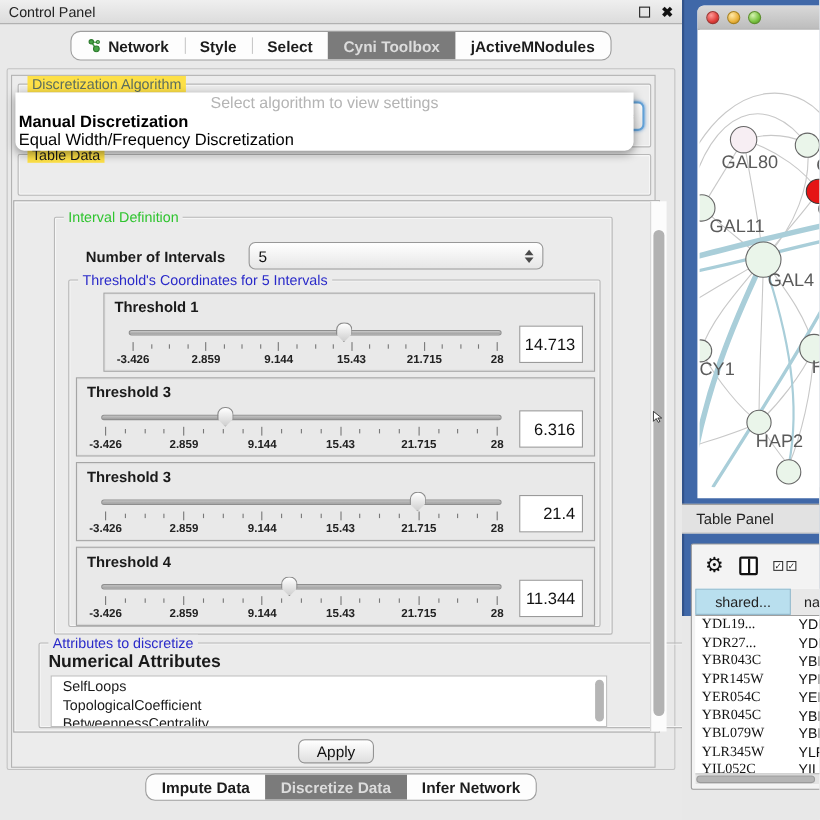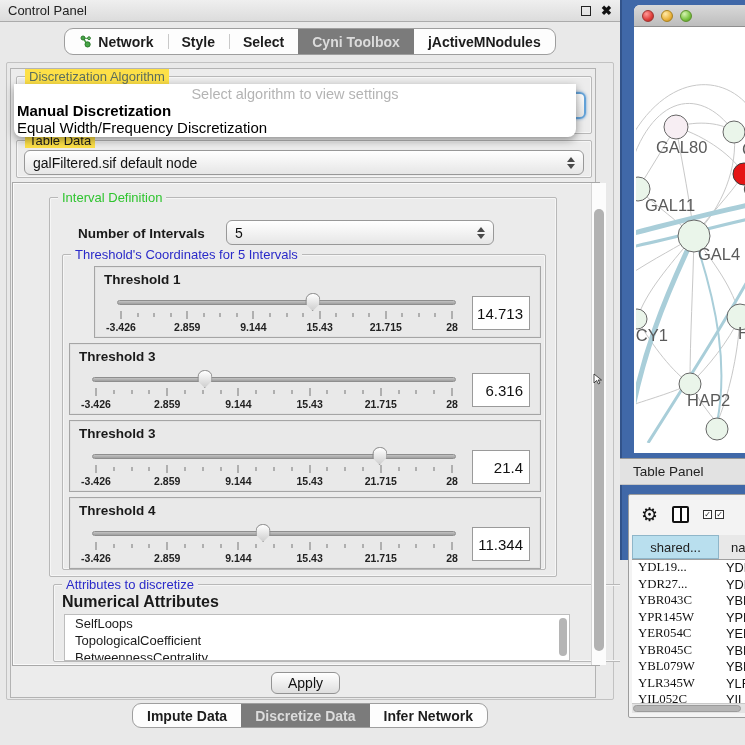--- a/index.html
+++ b/index.html
@@ -112,21 +112,21 @@
   .tick.minor { height:4px; top:2px; }
   .tick.major { height:8px; top:0; }
   .tick-labels { position:absolute; left:4px; right:4px; top:30px; height:12px; }
   .tick-label { position:absolute; transform:translateX(-50%); font-size:10.5px; font-weight:bold; color:#222; white-space:nowrap; }
   .th-value {
     width:58px; height:34px; background:#ffffff; border:1px solid #9a9a9a;
     font-size:15px; display:flex; align-items:center; justify-content:flex-end;
     padding-right:6px; color:#111;
   }
 
-  #attr-group { left:22px; top:401px; width:618px; height:78px;margin-left:18px; }
+  #attr-group { left:22px; top:401px; width:618px; height:78px; }
   #attr-list-label { position:absolute; left:8px; top:8px; font-weight:bold; font-size:16px; }
   #attr-list { position:absolute; left:10px; top:29px; width:506px; height:47px; background:#ffffff; border:1px solid #bdbdbd; overflow:hidden; }
   #attr-list .item { font-size:13px; padding:1px 0 1px 10px; white-space:nowrap; }
   #attr-scroll { position:absolute; right:2px; top:3px; width:8px; height:38px; background:#b5b5b5; border-radius:4px; }
 
   .push-button {
     background:linear-gradient(#ffffff,#dedede);
     border:1px solid #939393; border-radius:6px;
     font-size:14px; color:#111; padding:2px 16px; height:22px;
   }
@@ -233,28 +233,20 @@
   </div>
 
   <div id="algo-popup" class="abs">
     <div class="prompt">Select algorithm to view settings</div>
     <div class="opt bold">Manual Discretization</div>
     <div class="opt">Equal Width/Frequency Discretization</div>
   </div>
 
   <div class="groupbox" style="left:16px; top:140px; width:576px; height:38px;">
     <span class="group-label">Table Data</span>
-  </div>
-  <div class="combo abs" style="left:24px; top:150px; width:560px; height:25px;">
-    <span>galFiltered.sif default node</span>
-    <span class="spacer"></span>
-    <span class="arrows">
-        <span class="arr-up"></span>
-        <span class="arr-dn"></span>
-      </span>
   </div>
 
   <div id="settings-panel" class="abs">
 
     <div id="interval-group" class="groupbox">
       <span class="group-label group-label-inner lbl-green">Interval Definition</span>
 
       <span id="num-intervals-label">Number of Intervals</span>
       <div id="num-intervals-spinner" class="combo">
         <span>5</span>

